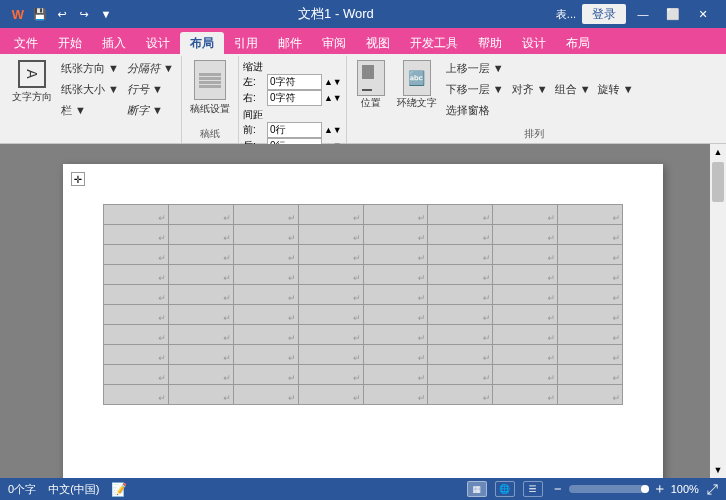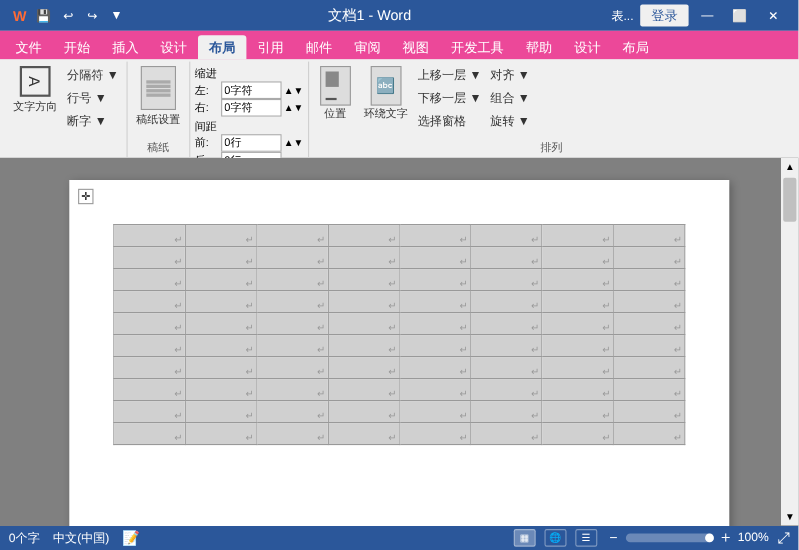--- a/index.html
+++ b/index.html
@@ -230,20 +230,25 @@
 
   <div class="ribbon-group">
     <div class="ribbon-group-content">
       <div class="rg-btn">
         <div class="rg-btn-icon" style="font-size:28px;border:2px solid #555;width:28px;height:28px;display:flex;align-items:center;justify-content:center;">
           <span style="font-size:14px;transform:rotate(90deg);display:block;">A</span>
         </div>
         <div class="rg-btn-label">文字方向</div>
       </div>
       <div class="rg-small-col" style="justify-content:space-around;height:62px;display:flex;flex-direction:column;">
+        <div class="rg-small">纸张方向 ▼</div>
+        <div class="rg-small">纸张大小 ▼</div>
+        <div class="rg-small">栏 ▼</div>
+      </div>
+      <div class="rg-small-col" style="justify-content:space-around;height:62px;display:flex;flex-direction:column;font-style:italic;">
         <div class="rg-small">分隔符 ▼</div>
         <div class="rg-small">行号 ▼</div>
         <div class="rg-small">断字 ▼</div>
       </div>
     </div>
   </div>
 
   <div class="ribbon-group">
     <div class="ribbon-group-content">
       <div class="rg-btn">
@@ -302,21 +307,21 @@
       </div>
       <div class="rg-btn">
         <div style="width:28px;height:36px;background:#ddd;border:1px solid #999;display:flex;align-items:center;justify-content:center;font-size:14px;">🔤</div>
         <div class="rg-btn-label">环绕文字</div>
       </div>
       <div class="rg-small-col" style="justify-content:space-around;height:62px;display:flex;flex-direction:column;">
         <div class="rg-small">上移一层 ▼</div>
         <div class="rg-small">下移一层 ▼</div>
         <div class="rg-small">选择窗格</div>
       </div>
-      <div class="rg-small-col" style="justify-content:space-around;height:62px;display:flex;flex-direction:column;">
+      <div class="rg-small-col" style="justify-content:space-around;height:62px;display:flex;flex-direction:row;">
         <div class="rg-small">对齐 ▼</div>
         <div class="rg-small">组合 ▼</div>
         <div class="rg-small">旋转 ▼</div>
       </div>
     </div>
     <div class="ribbon-group-label">排列</div>
   </div>
 </div>
 
 <div class="page-area">

